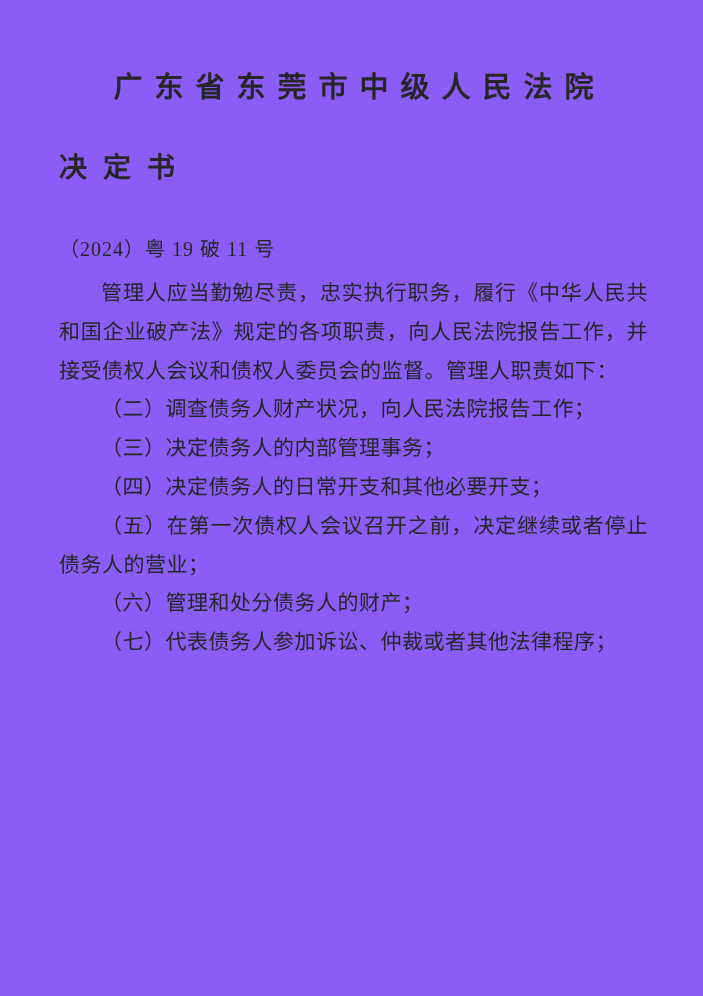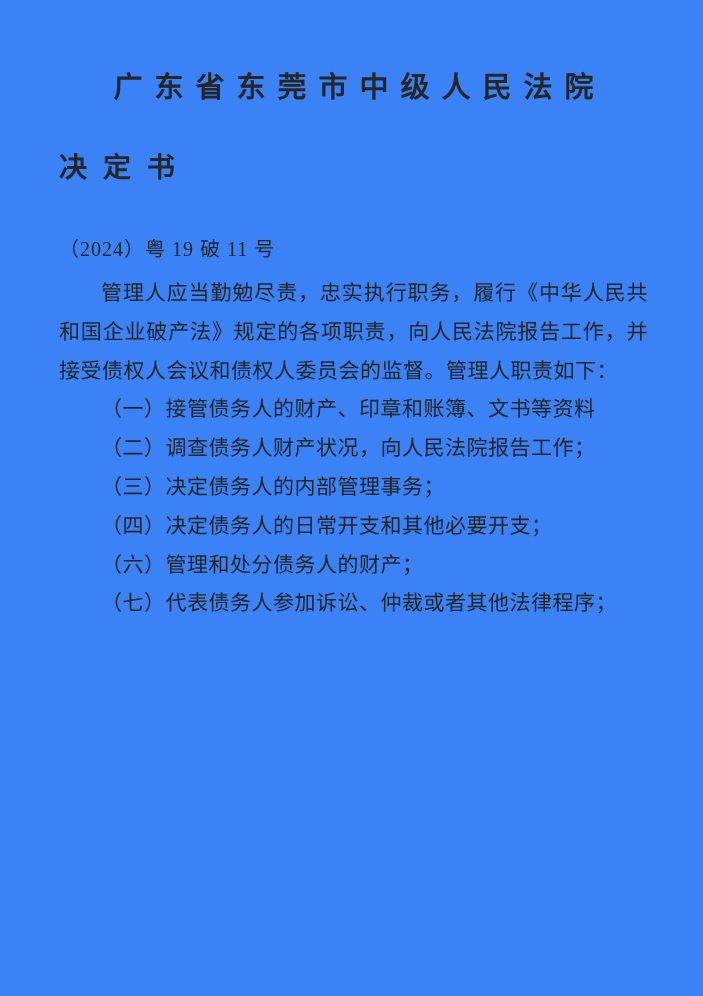--- a/index.html
+++ b/index.html
@@ -5,21 +5,21 @@
   html, body {
     margin: 0;
     padding: 0;
     background: #ffffff;
   }
   .page {
     position: relative;
     width: 703px;
     height: 996px;
     margin: 0 auto;
-    background: #3b82f6;
+    background: #8b5cf6;
     overflow: hidden;
     font-family: "Liberation Serif", "DejaVu Serif", serif;
     color: #262626;
     box-sizing: border-box;
     padding: 68px 55px 0 59px;
   }
   .court-name {
     margin: 0;
     font-size: 29px;
     font-weight: 700;
@@ -64,21 +64,21 @@
 <div class="page">
 
   <h1 class="court-name">广东省东莞市中级人民法院</h1>
 
   <h2 class="doc-type">决定书</h2>
 
   <div class="case-number">（2024）粤 19 破 11 号</div>
 
   <div class="body-text">
     <p>管理人应当勤勉尽责，忠实执行职务，履行《中华人民共和国企业破产法》规定的各项职责，向人民法院报告工作，并接受债权人会议和债权人委员会的监督。管理人职责如下：</p>
-    <p>（一）接管债务人的财产、印章和账簿、文书等资料</p>
     <p>（二）调查债务人财产状况，向人民法院报告工作；</p>
     <p>（三）决定债务人的内部管理事务；</p>
     <p>（四）决定债务人的日常开支和其他必要开支；</p>
+    <p>（五）在第一次债权人会议召开之前，决定继续或者停止债务人的营业；</p>
     <p>（六）管理和处分债务人的财产；</p>
     <p>（七）代表债务人参加诉讼、仲裁或者其他法律程序；</p>
   </div>
 
 </div>
 
 </body></html>

